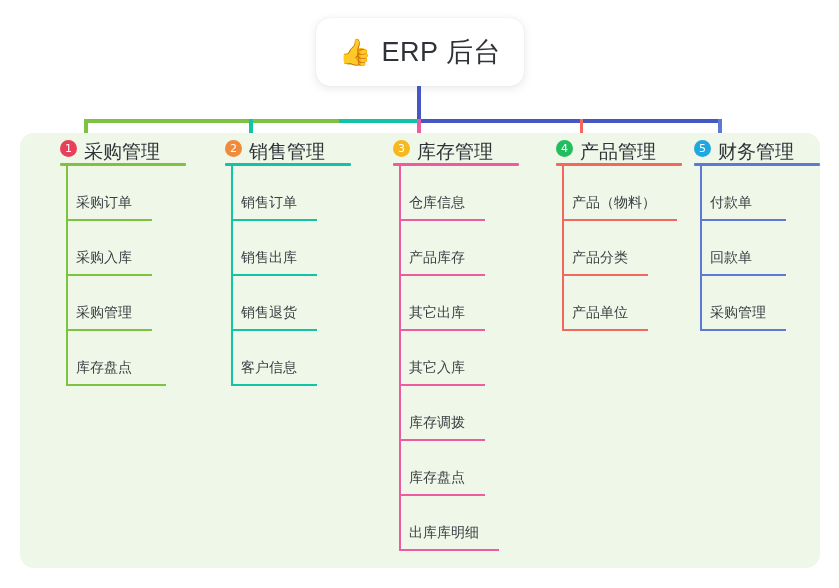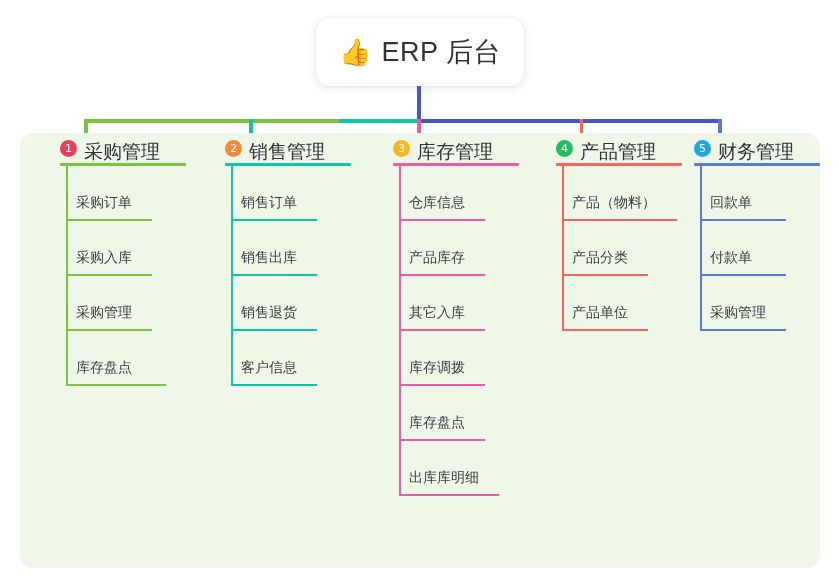--- a/index.html
+++ b/index.html
@@ -220,20 +220,23 @@
         </div>
         <div class="col-rule" style="background: rgb(239, 91, 161);"></div>
         <div class="items">
           <div class="item" style="--c: #ef5ba1; --ul: 86px;">
             <span class="lbl">仓库信息</span>
           </div>
           <div class="item" style="--c: #ef5ba1; --ul: 86px;">
             <span class="lbl">产品库存</span>
           </div>
           <div class="item" style="--c: #ef5ba1; --ul: 86px;">
+            <span class="lbl">其它出库</span>
+          </div>
+          <div class="item" style="--c: #ef5ba1; --ul: 86px;">
             <span class="lbl">其它入库</span>
           </div>
           <div class="item" style="--c: #ef5ba1; --ul: 86px;">
             <span class="lbl">库存调拨</span>
           </div>
           <div class="item" style="--c: #ef5ba1; --ul: 86px;">
             <span class="lbl">库存盘点</span>
           </div>
           <div class="item" style="--c: #ef5ba1; --ul: 100px;">
             <span class="lbl">出库库明细</span>
@@ -259,24 +262,24 @@
         </div>
       </div>
       <div class="column" style="left: 656px;">
         <div class="col-head">
           <span class="badge" style="background: rgb(31, 168, 224);">5</span>
           <span class="col-title">财务管理</span>
         </div>
         <div class="col-rule" style="background: rgb(93, 121, 214);"></div>
         <div class="items">
           <div class="item" style="--c: #5d79d6; --ul: 86px;">
+            <span class="lbl">付款单</span>
+          </div>
+          <div class="item" style="--c: #5d79d6; --ul: 86px;">
             <span class="lbl">回款单</span>
-          </div>
-          <div class="item" style="--c: #5d79d6; --ul: 86px;">
-            <span class="lbl">付款单</span>
           </div>
           <div class="item" style="--c: #5d79d6; --ul: 86px;">
             <span class="lbl">采购管理</span>
           </div>
         </div>
       </div>
     </div>
 </div>
 
 </body></html>

